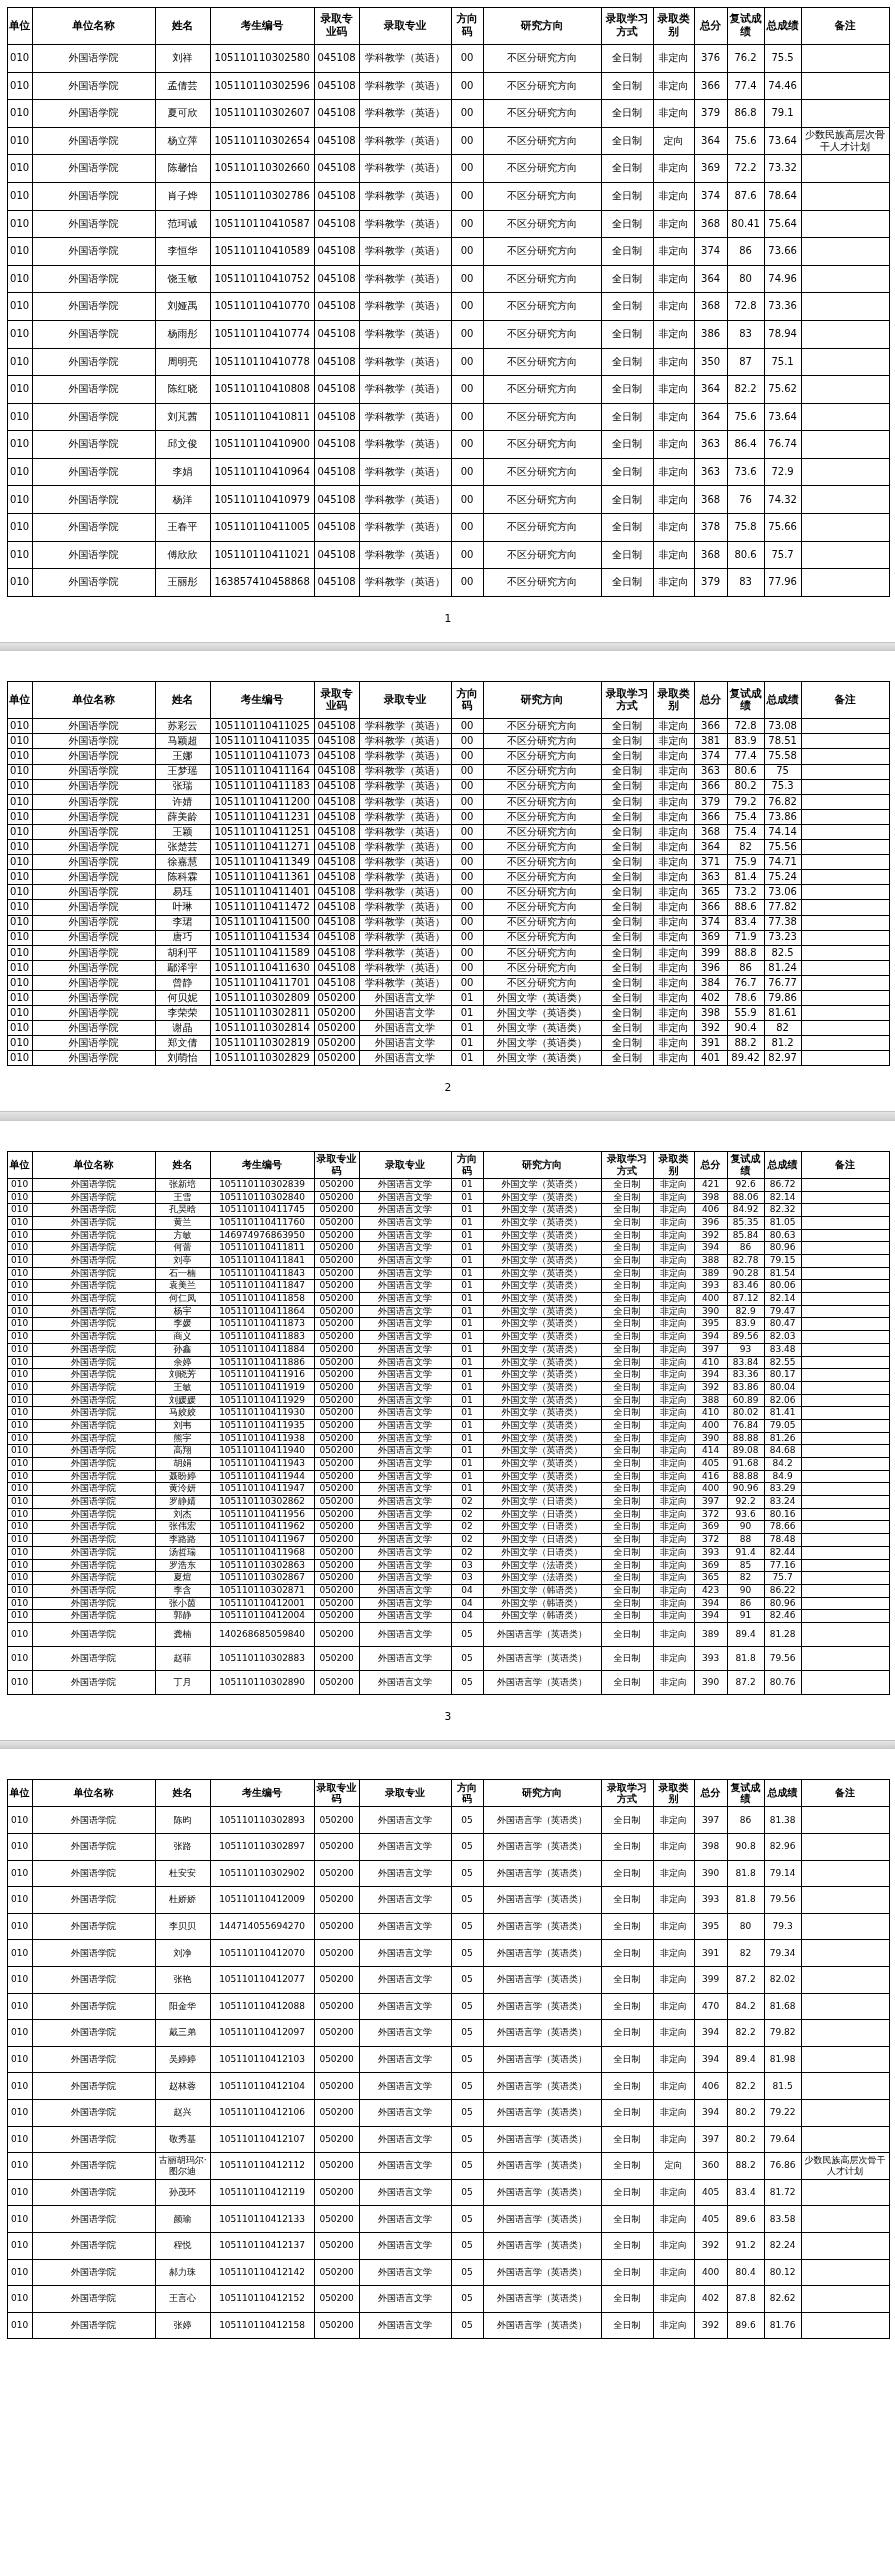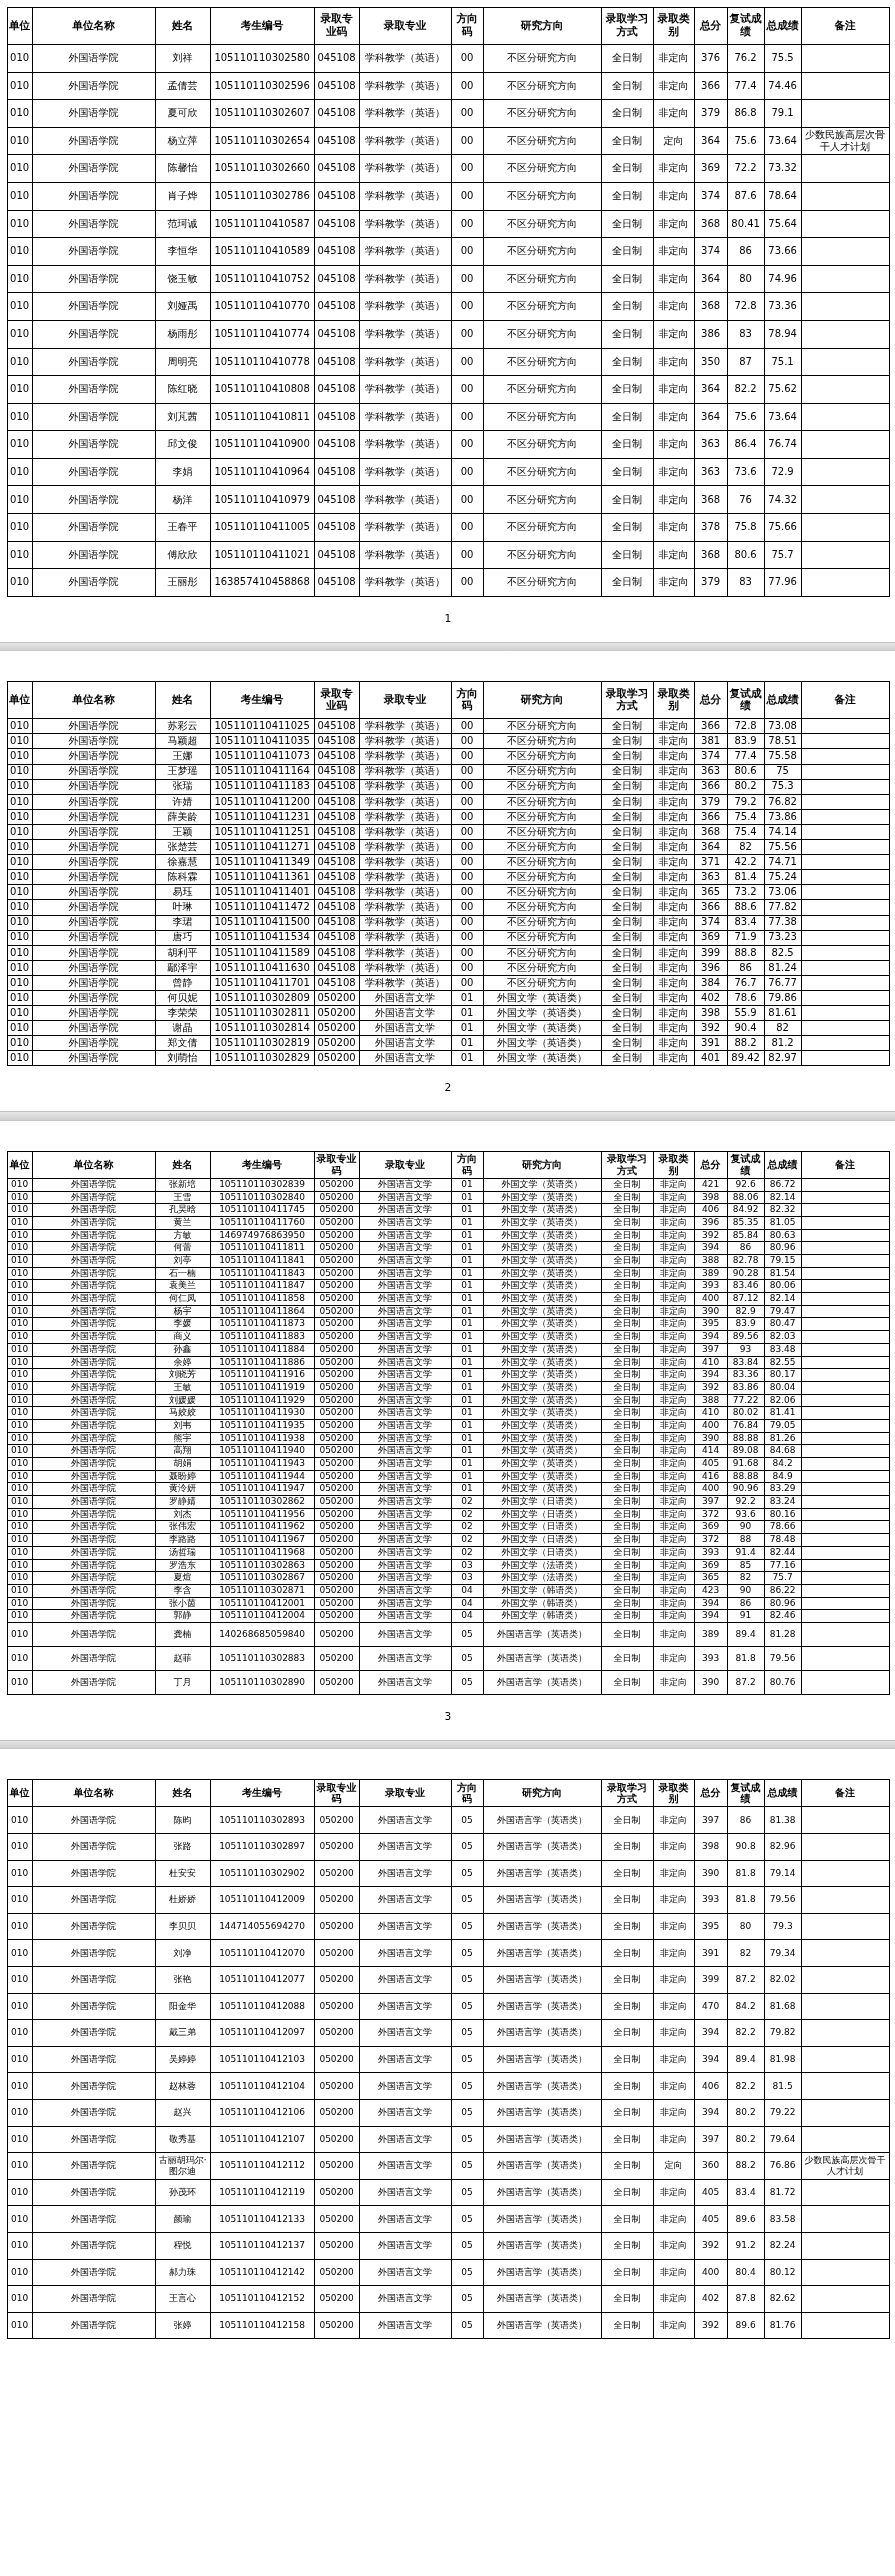--- a/index.html
+++ b/index.html
@@ -601,21 +601,21 @@
           <td>外国语学院</td>
           <td>徐嘉慧</td>
           <td>105110110411349</td>
           <td>045108</td>
           <td>学科教学（英语）</td>
           <td>00</td>
           <td>不区分研究方向</td>
           <td>全日制</td>
           <td>非定向</td>
           <td>371</td>
-          <td>42.2</td>
+          <td>75.9</td>
           <td>74.71</td>
           <td></td>
         </tr>
         <tr>
           <td>010</td>
           <td>外国语学院</td>
           <td>陈科霖</td>
           <td>105110110411361</td>
           <td>045108</td>
           <td>学科教学（英语）</td>
@@ -1140,21 +1140,21 @@
           <td>外国语学院</td>
           <td>刘媛媛</td>
           <td>105110110411929</td>
           <td>050200</td>
           <td>外国语言文学</td>
           <td>01</td>
           <td>外国文学（英语类）</td>
           <td>全日制</td>
           <td>非定向</td>
           <td>388</td>
-          <td>77.22</td>
+          <td>60.89</td>
           <td>82.06</td>
           <td></td>
         </tr>
         <tr>
           <td>010</td>
           <td>外国语学院</td>
           <td>马姣姣</td>
           <td>105110110411930</td>
           <td>050200</td>
           <td>外国语言文学</td>

